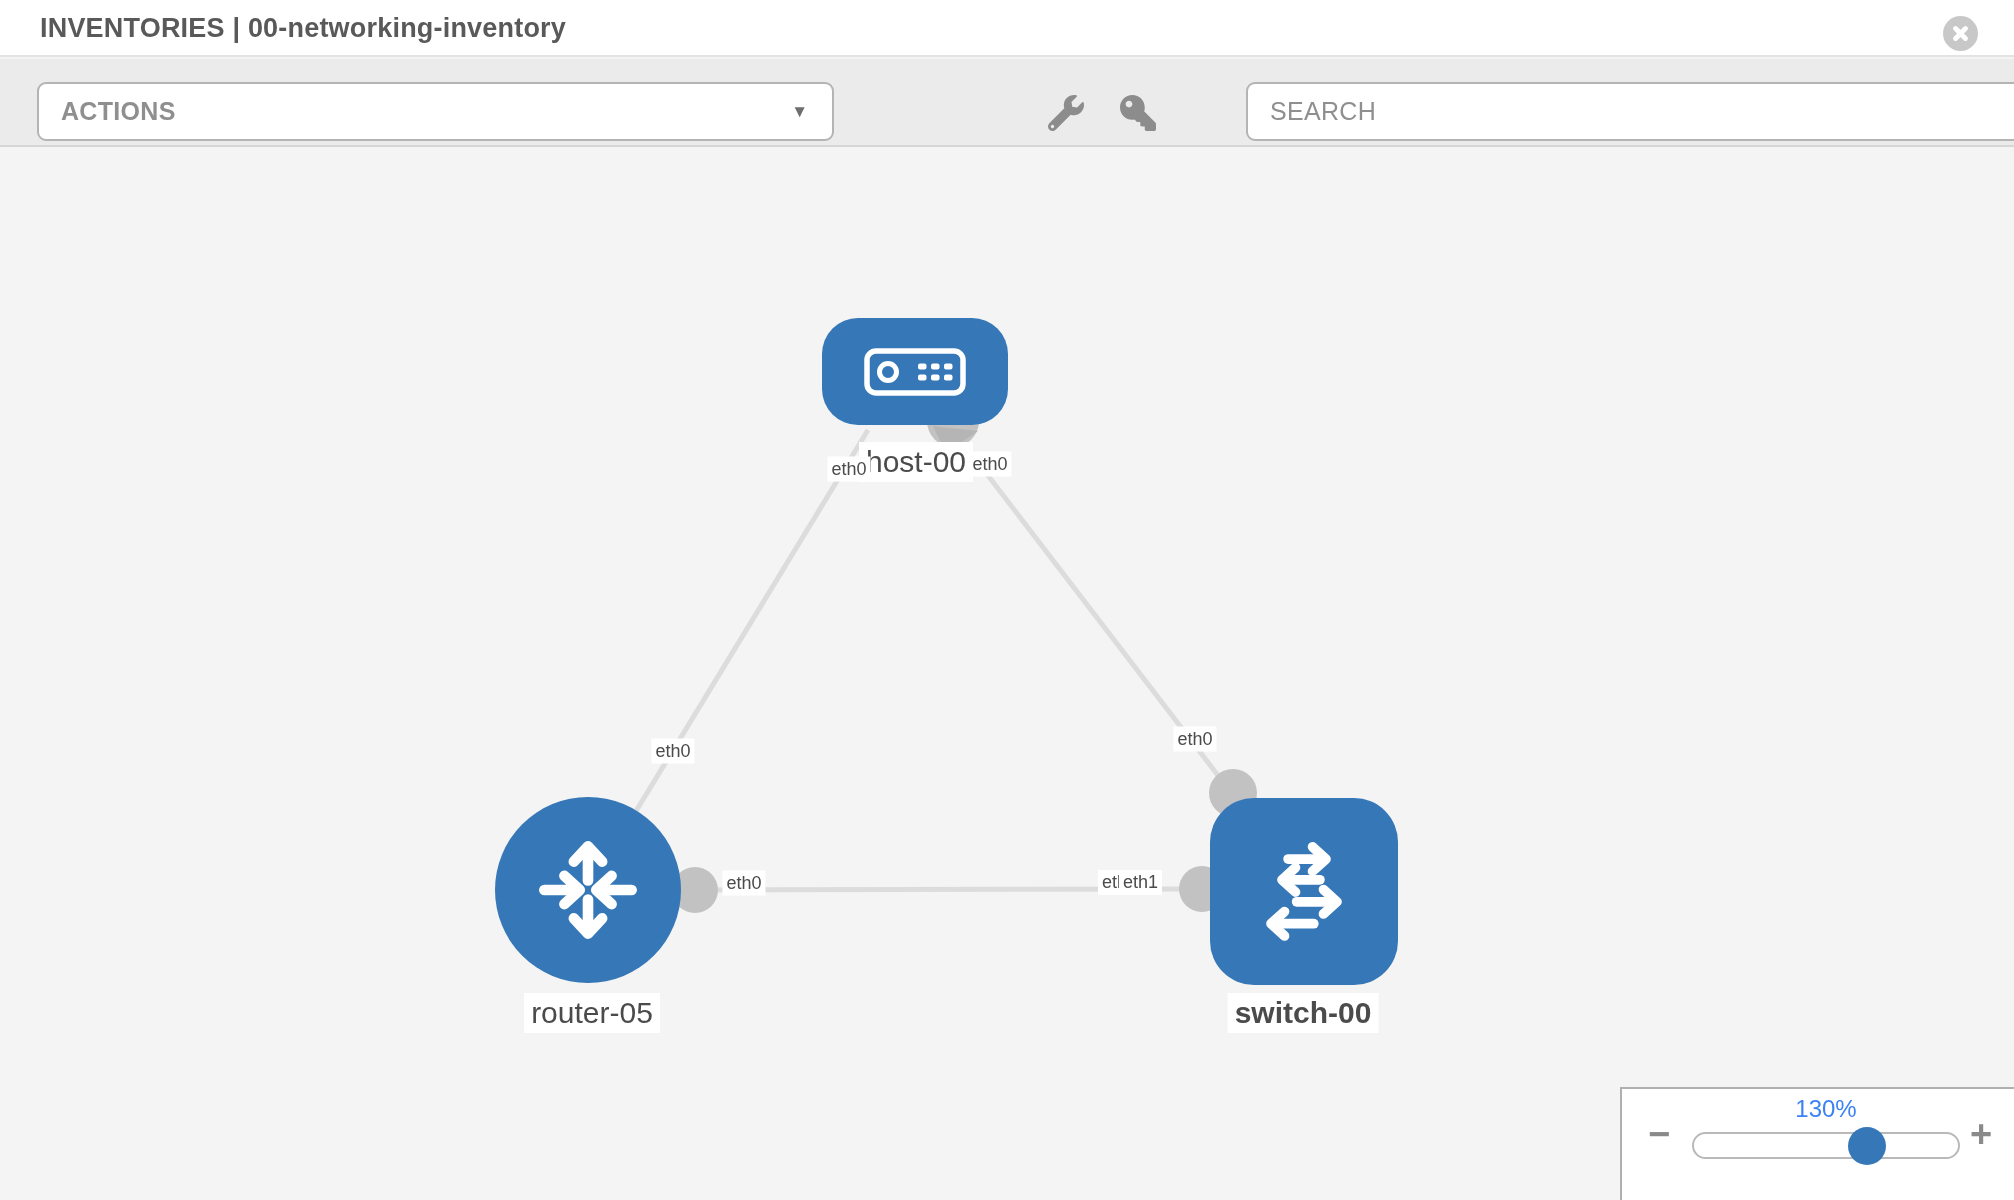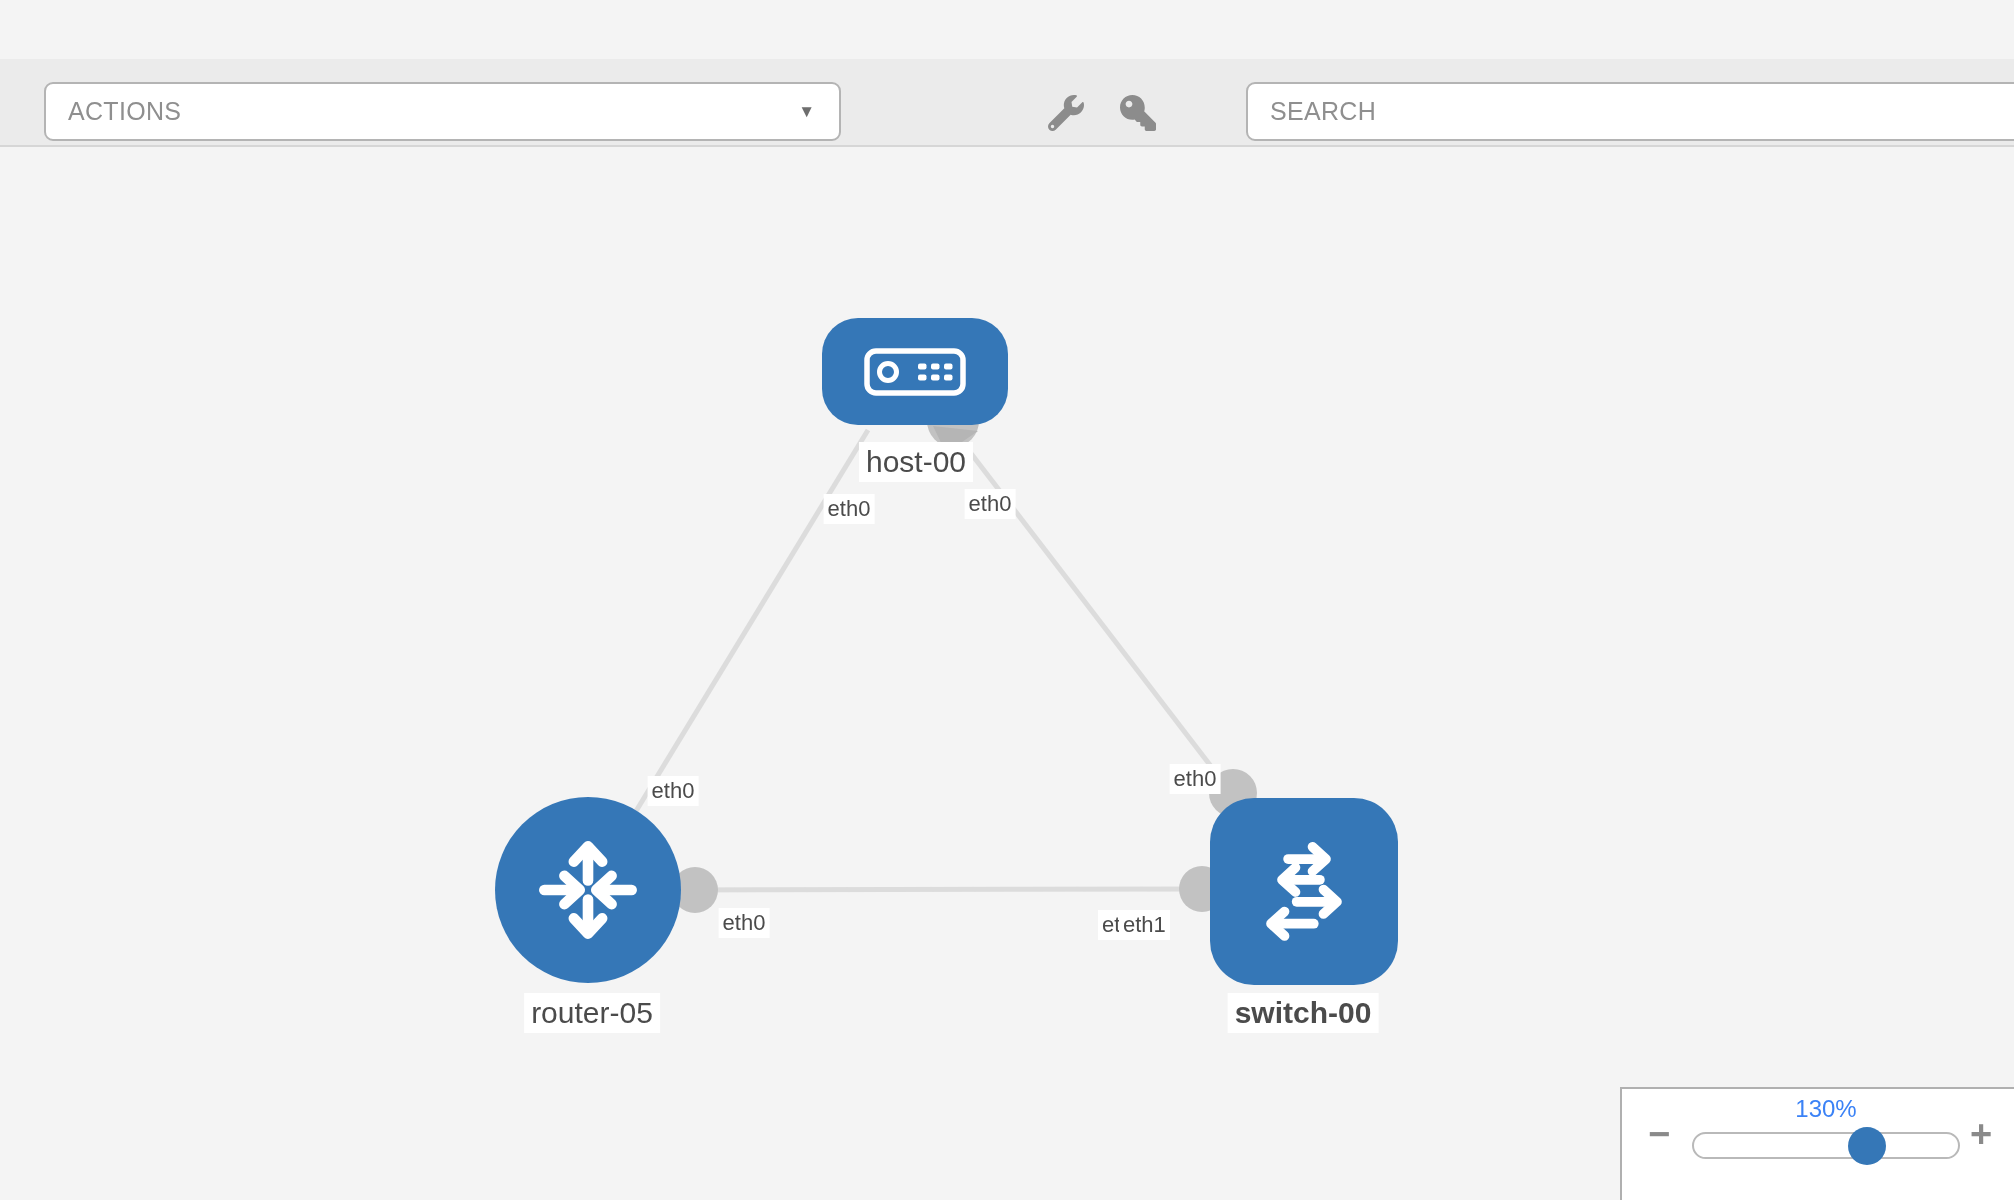--- a/index.html
+++ b/index.html
@@ -18,21 +18,21 @@
                     background:#ffffff; border-radius:3px; }
   .close-btn .bar.b1 { transform:rotate(45deg); }
   .close-btn .bar.b2 { transform:rotate(-45deg); }
 
   
   .toolbar { position:absolute; top:59px; left:0; width:2014px; height:88px;
              background:#ebebeb; border-bottom:2px solid #d6d6d6; }
   .combo { position:absolute; top:23px; height:59px; background:#ffffff;
            border:2px solid #b4b4b4; border-radius:9px; cursor:pointer;
            display:flex; align-items:center; }
-  .combo-actions { left:44px;  width:797px; }
+  .combo-actions { left:37px;  width:797px;font-weight:bold; }
   .combo-search  { left:1246px; width:945px; }
   .combo .txt { padding-left:22px; font-size:25px; color:#8f8f8f; letter-spacing:.3px; }
   .combo .chev { position:absolute; right:24px; top:50%; transform:translateY(-50%);
                  font-size:17px; color:#6e6e6e; }
   .tool-icon { position:absolute; top:36px; width:36px; height:36px; cursor:pointer; }
   .tool-icon svg { width:36px; height:36px; fill:#8c8c8c; }
   .icon-wrench { left:1048px; }
   .icon-key { left:1120px; }
   .icon-key svg { transform:scaleX(-1); }
 
@@ -41,21 +41,21 @@
                pointer-events:none; }
   .node { position:absolute; background:#3577b7; display:flex;
           align-items:center; justify-content:center; cursor:pointer; }
   .node svg { display:block; }
   .node-host   { left:822px; top:318px; width:186px; height:107px; border-radius:36px; }
   .node-router { left:495px; top:797px; width:186px; height:186px; border-radius:50%; }
   .node-switch { left:1210px; top:798px; width:188px; height:187px; border-radius:44px; }
 
   .lbl { position:absolute; background:#ffffff; color:#4b4b4b; white-space:nowrap; }
   .lbl-node { font-size:30px; padding:3px 7px; transform:translate(-50%,-50%); }
-  .lbl-eth  { font-size:22px; padding:2px 4px;margin-top:40px; }
+  .lbl-eth  { font-size:18px; padding:2px 4px; }
   .lbl-eth.centered { transform:translate(-50%,-50%); }
 
   
   .zoom-panel { position:absolute; left:1620px; top:1087px; width:404px; height:160px;
                 background:#ffffff; border:2px solid #b0b0b0; }
   .zoom-level { position:absolute; left:70px; top:6px; width:268px; text-align:center;
                 font-size:24px; color:#3b82f6; }
   .zoom-minus, .zoom-plus { position:absolute; top:26px; font-size:38px; font-weight:700;
                 color:#8a8a8a; cursor:pointer; line-height:38px; }
   .zoom-minus { left:26px; }
@@ -132,20 +132,27 @@
 
   <div class="lbl lbl-eth centered" style="left:849px; top:469px;">eth0</div>
   <div class="lbl lbl-eth centered" style="left:990px; top:464px;">eth0</div>
   <div class="lbl lbl-eth centered" style="left:673px; top:751px;">eth0</div>
   <div class="lbl lbl-eth centered" style="left:1195px; top:739px;">eth0</div>
   <div class="lbl lbl-eth centered" style="left:744px; top:883px;">eth0</div>
 
   <div class="lbl lbl-eth" style="left:1098px; top:870px;">eth0</div>
   <div class="lbl lbl-eth" style="left:1119px; top:870px;text-align:center;">eth1</div>
 
+  <div class="hdr">
+    <div class="hdr-title">INVENTORIES | 00-networking-inventory</div>
+    <div class="close-btn">
+      <div class="bar b1"></div>
+        <div class="bar b2"></div>
+    </div>
+  </div>
 
   <div class="toolbar">
     <div class="combo combo-actions">
       <span class="txt">ACTIONS</span>
       <span class="chev">▼</span>
     </div>
 
     <div class="tool-icon icon-wrench">
       <svg viewBox="0 0 512 512">
           <path d="M507.73 109.1c-2.24-9.03-13.54-12.09-20.12-5.51l-74.36 74.36-67.88-11.31-11.31-67.88 74.36-74.36c6.62-6.62 3.43-17.9-5.66-20.16-47.38-11.74-99.55.91-136.58 37.93-39.64 39.64-50.55 97.1-34.05 147.2L18.74 402.76c-24.99 24.99-24.99 65.51 0 90.5 24.99 24.99 65.51 24.99 90.5 0l213.21-213.21c50.12 16.71 107.47 5.68 147.37-34.22 37.07-37.07 49.7-89.32 37.91-136.73zM64 472c-13.25 0-24-10.75-24-24 0-13.26 10.75-24 24-24s24 10.74 24 24c0 13.25-10.75 24-24 24z"></path>

